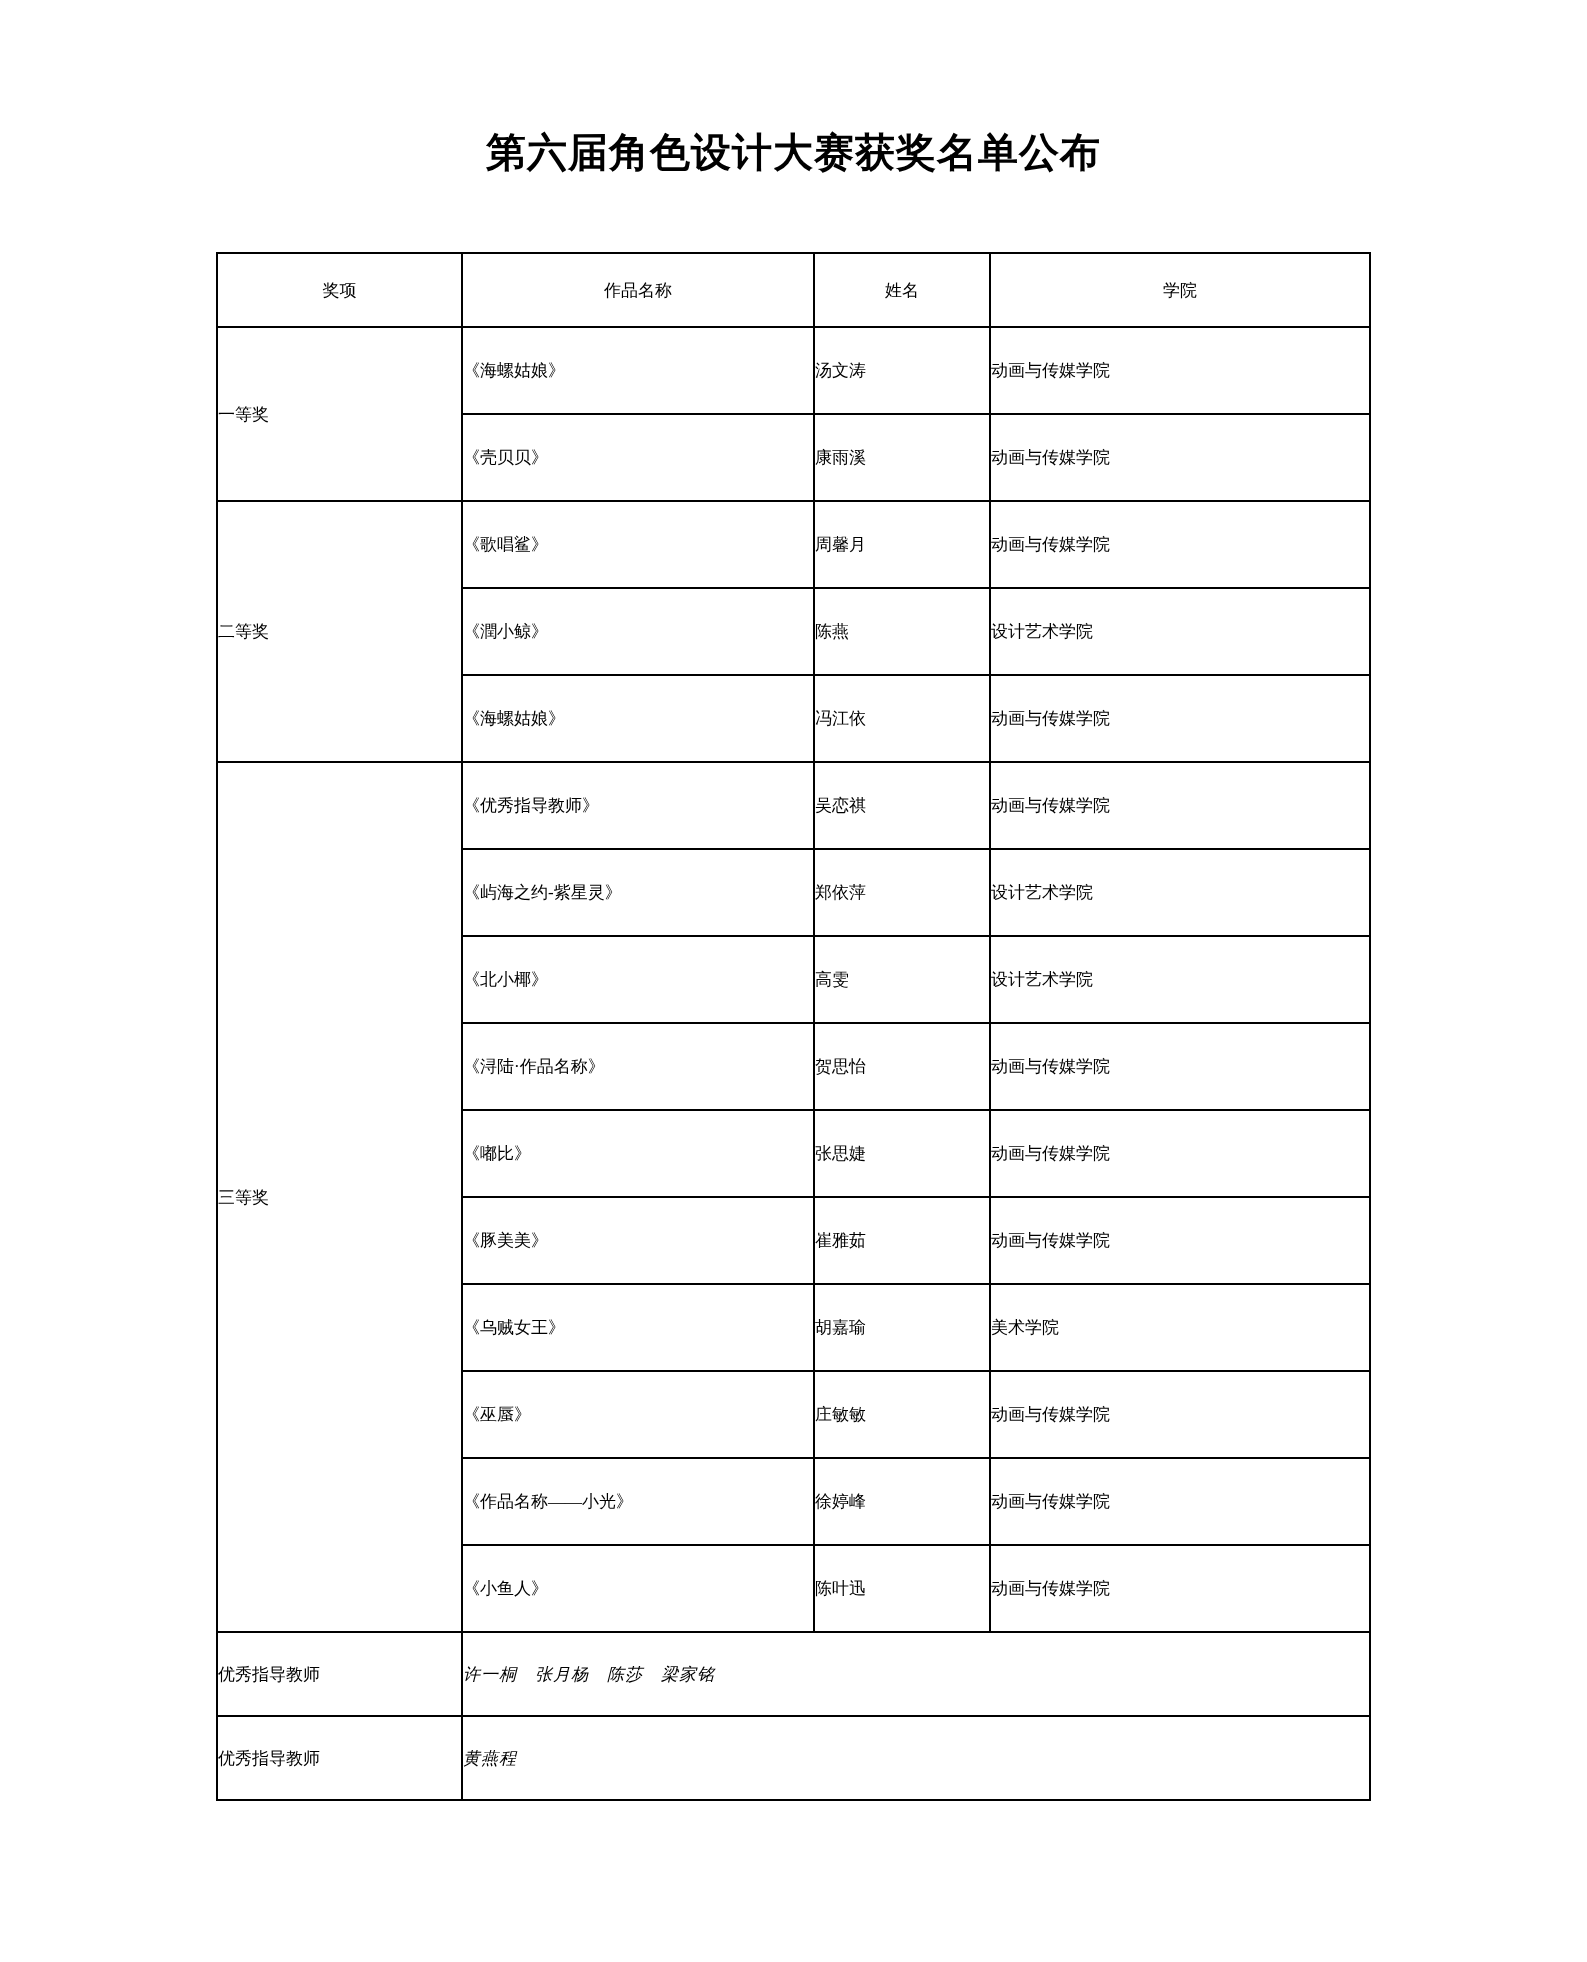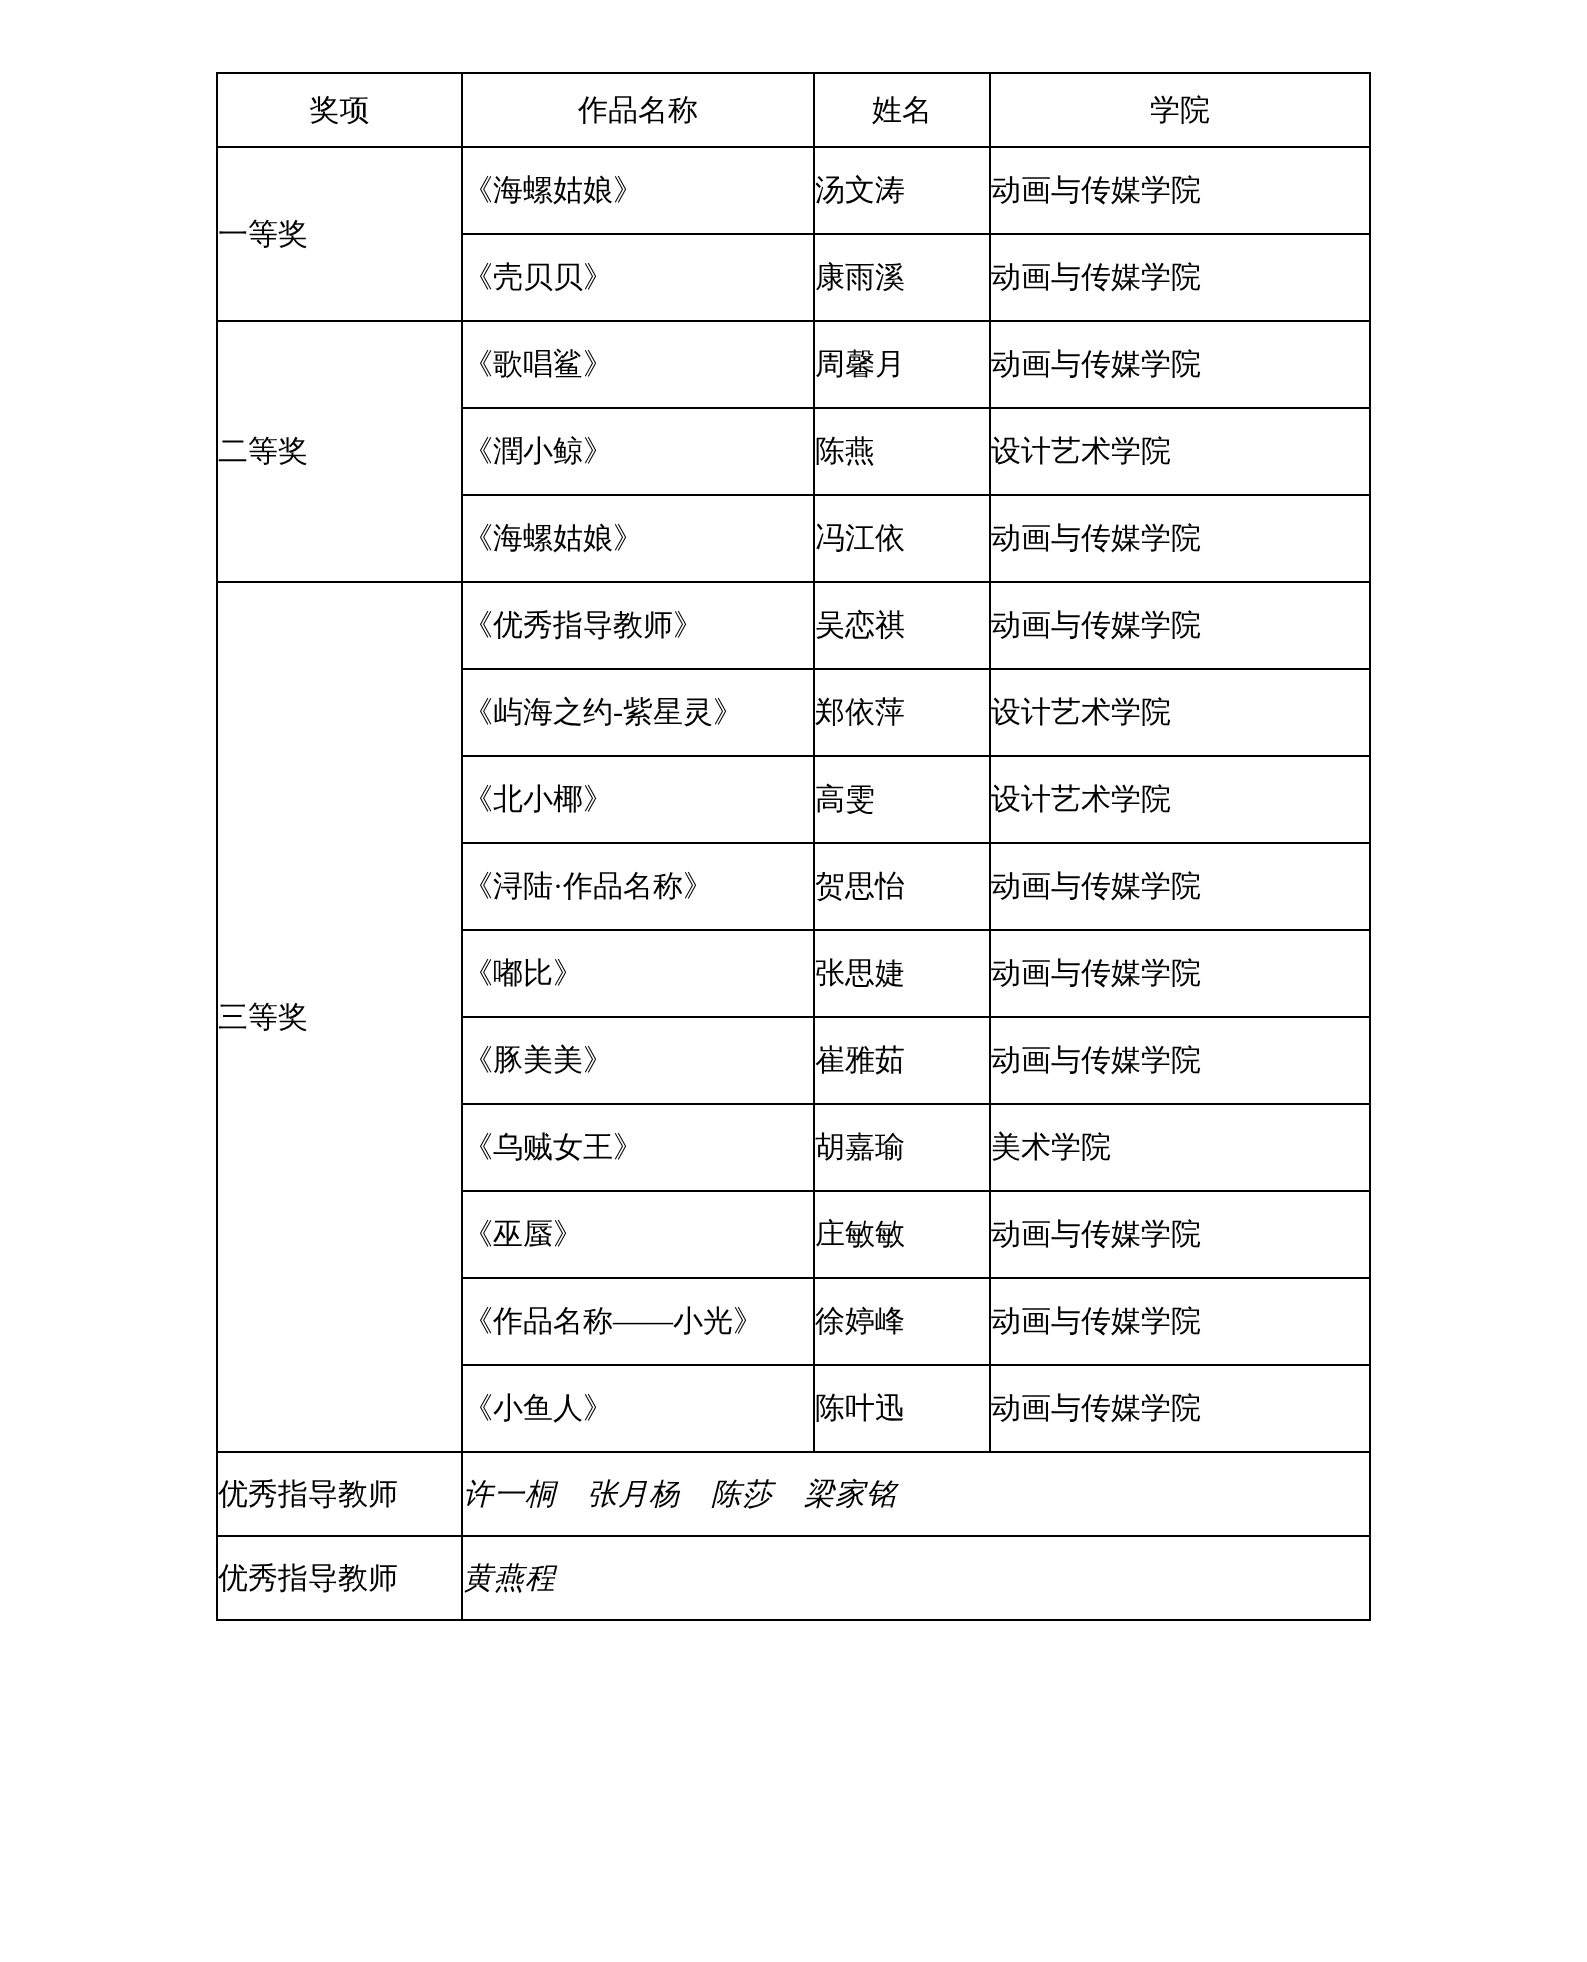--- a/index.html
+++ b/index.html
@@ -35,21 +35,21 @@
     justify-content: center;
   }
   table.award-table {
     border-collapse: collapse;
     width: 1153px;
     table-layout: fixed;
   }
   table.award-table td, table.award-table th {
     border: 2px solid #000000;
     vertical-align: middle;
-    font-size: 30px;
+    font-size: 17px;
     font-weight: normal;
     padding: 0;
     font-family: "Liberation Serif", "DejaVu Serif", serif;
   }
   table.award-table th {
     font-weight: normal;
     height: 70px;
   }
   .col-prize { width: 245px; }
   .col-work  { width: 352px; }
@@ -68,20 +68,21 @@
   .footer-names {
     letter-spacing: 1px;
     font-style: italic;
   }
 </style>
 </head>
 <body>
 
 <div class="page">
 
+  <h1 class="doc-title">第六届角色设计大赛获奖名单公布</h1>
 
   <div class="table-wrap">
     <table class="award-table">
       <colgroup>
         <col class="col-prize">
         <col class="col-work">
         <col class="col-name">
         <col class="col-school">
       </colgroup>
       <thead>

